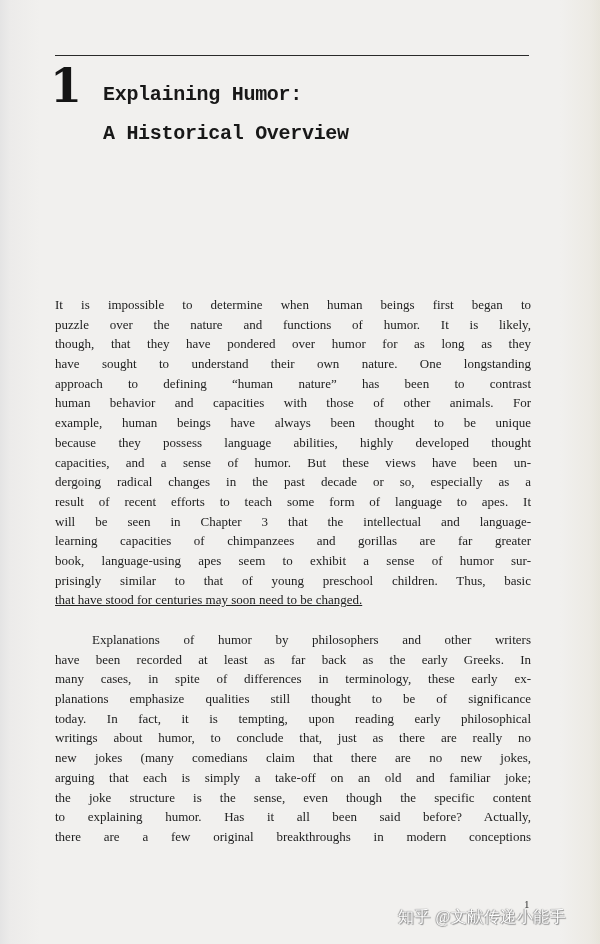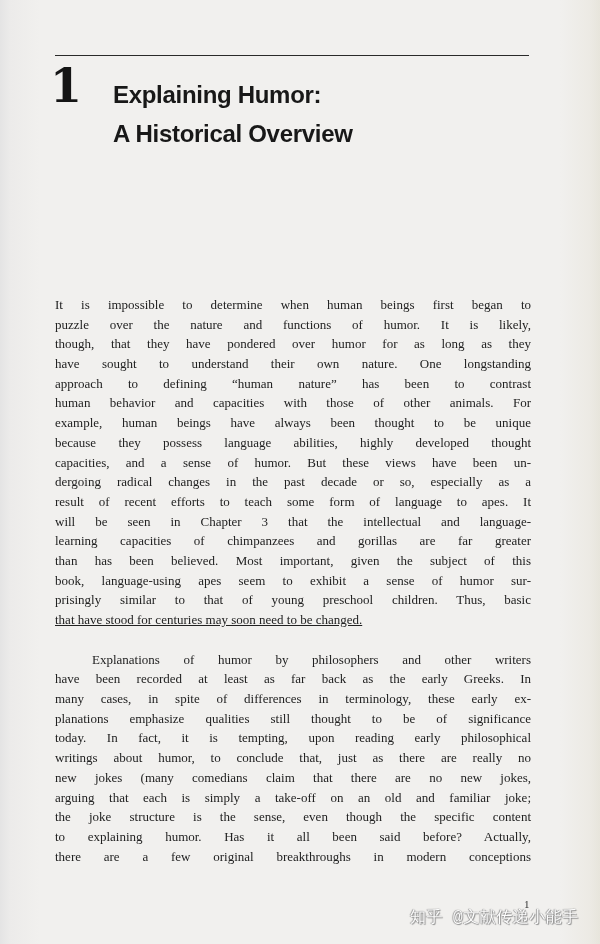--- a/index.html
+++ b/index.html
@@ -34,25 +34,25 @@
       left: 50px;
       top: 58px;
       font-family: "DejaVu Serif", serif;
       font-weight: bold;
       font-size: 46px;
       line-height: 56px;
       color: #151515;
     }
     .chapter-title {
       position: absolute;
-      left: 113px;
+      left: 103px;
       top: 75px;
-      font-family: Liberation Sans, sans-serif;
+      font-family: Liberation Mono, monospace;
       font-weight: bold;
-      font-size: 24px;
+      font-size: 20px;
       line-height: 39px;
       color: #181818;
       letter-spacing: -0.3px;
     }
     .chapter-title div { white-space: nowrap; }
     .body-text {
       position: absolute;
       left: 55px;
       top: 295px;
       width: 476px;
@@ -84,23 +84,23 @@
     .line.last .line-inner { text-align-last: left; text-decoration: underline; }
     .page-number {
       position: absolute;
       left: 524px;
       top: 898px;
       font-size: 11px;
       color: #333;
     }
     .watermark {
       position: absolute;
-      left: 410px;
+      left: 398px;
       top: 907px;
-      font-family: Liberation Mono, monospace;
+      font-family: Liberation Serif, serif;
       font-size: 16px;
       color: #ffffff;
       text-shadow: 0 0 1px #777, 1px 1px 1px #888, -1px 0 1px #999;
       letter-spacing: 0.5px;
       white-space: nowrap;
       opacity: 0.92;
     }
   </style>
 </head>
 <body>
@@ -150,23 +150,20 @@
       <span class="line">
           <span class="line-inner">result of recent efforts to teach some form of language to apes. It</span>
         </span>
       <span class="line">
           <span class="line-inner">will be seen in Chapter 3 that the intellectual and language-</span>
         </span>
       <span class="line">
           <span class="line-inner">learning capacities of chimpanzees and gorillas are far greater</span>
         </span>
       <span class="line">
-          <span class="line-inner">than has been believed. Most important, given the subject of this</span>
-        </span>
-      <span class="line">
           <span class="line-inner">book, language-using apes seem to exhibit a sense of humor sur-</span>
         </span>
       <span class="line">
           <span class="line-inner">prisingly similar to that of young preschool children. Thus, basic</span>
         </span>
       <span class="line last">
           <span class="line-inner">that have stood for centuries may soon need to be changed.</span>
         </span>
     </div>
     <div class="paragraph">

